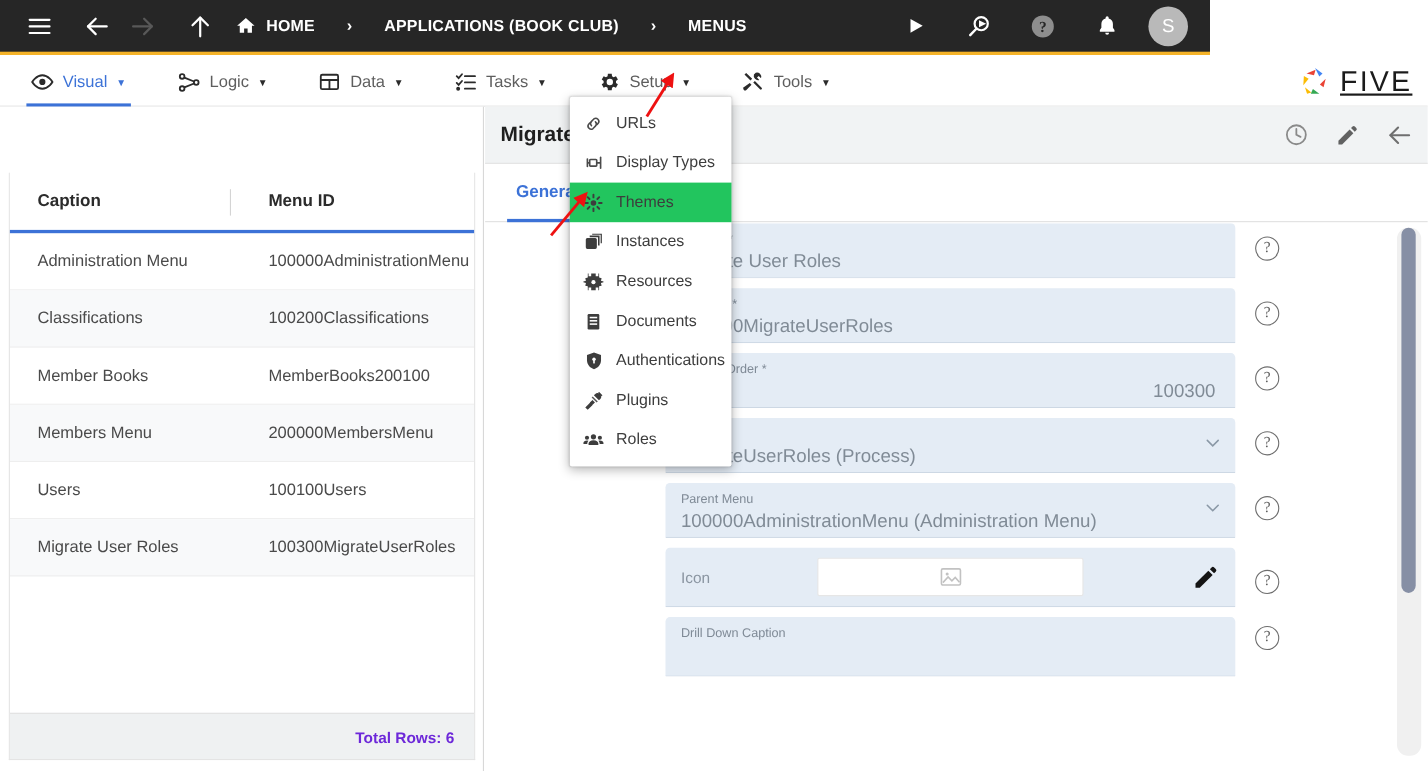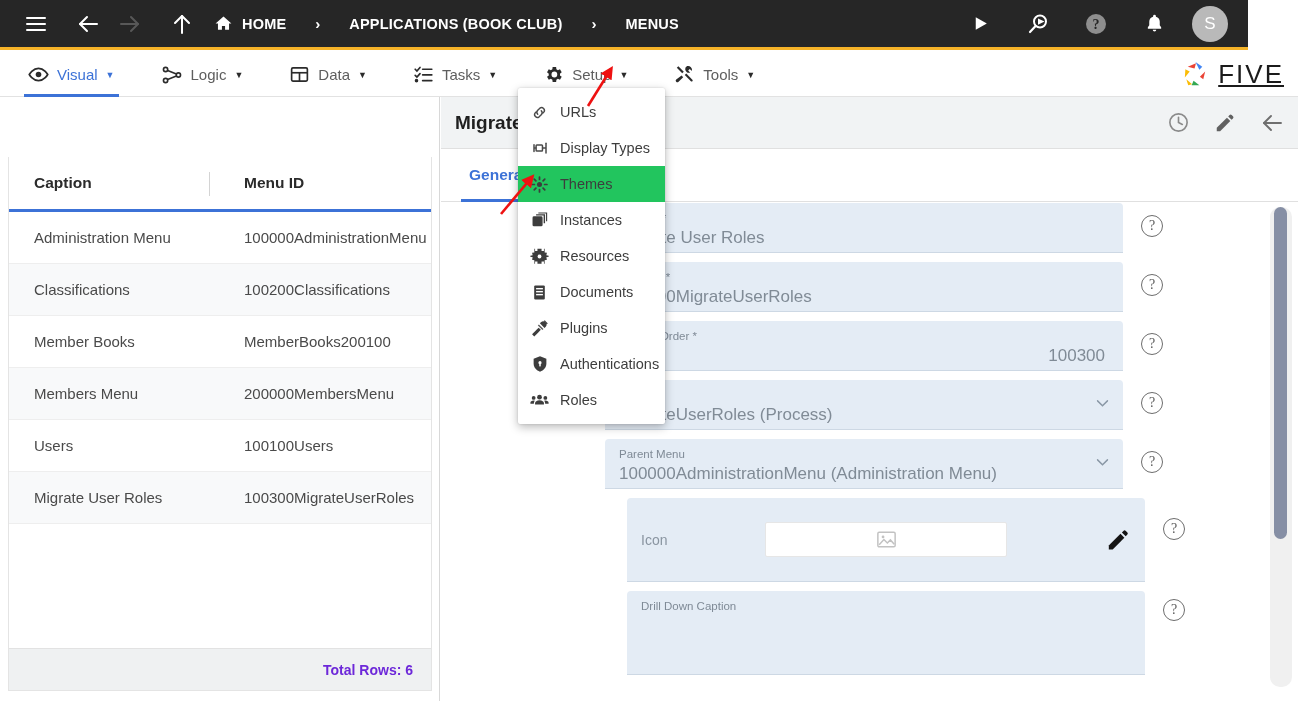--- a/index.html
+++ b/index.html
@@ -5,21 +5,21 @@
   * { box-sizing: border-box; margin: 0; padding: 0; }
   html, body {
     width: 1298px; height: 701px;
     font-family: "Liberation Sans", sans-serif;
     overflow: hidden; background: #fff;
   }
   #app { position: relative; width: 1298px; height: 701px; }
 
   
   .topbar {
-    position: absolute; left: 0; top: 0; width: 1248px; height: 50px;
+    position: absolute; left: 0; top: 0; width: 1100px; height: 50px;
     background: #262626; display: flex; align-items: center;
     border-bottom: 3px solid #f5b328;
   }
   .tb-icon {
     width: 40px; height: 40px; display: flex; align-items: center;
     justify-content: center; color: #fff; flex: none;
   }
   .tb-icon svg { display: block; }
   .crumb-home { display: flex; align-items: center; gap: 9px; margin-left: 12px; }
   .crumb-text {
@@ -145,21 +145,21 @@
     position: absolute; left: 0; top: 106px; width: 857px; height: 498px;
     overflow: hidden; background: #fff;
   }
   .frow { display: flex; align-items: flex-start; padding: 0 0 0 164px; margin-bottom: 9px; }
   .field {
     width: 518px; background: #e4ecf5; border-radius: 4px 4px 0 0;
     border-bottom: 1px solid #cdd8e4; position: relative;
     padding: 8px 14px 8px 14px;
   }
   .field.h-std { height: 50px; }
-  .field.h-tall { height: 84px; margin-left: 22px; }
+  .field.h-tall { height: 54px; }
   .flabel { font-size: 11.5px; color: #7f8a96; line-height: 14px; }
   .fvalue {
     font-size: 17px; color: #808b96; line-height: 26px; white-space: nowrap;
     overflow: hidden;
   }
   .fvalue.right { text-align: right; padding-right: 4px; }
   .chev {
     position: absolute; right: 12px; top: 50%; transform: translateY(-50%);
     color: #8a98a6;
   }
@@ -603,39 +603,39 @@
             <rect x="7.2" y="5.6" width="9.6" height="2" fill="#fff"></rect>
             <rect x="7.2" y="9.8" width="9.6" height="2" fill="#fff"></rect>
             <rect x="7.2" y="14" width="9.6" height="2" fill="#fff"></rect>
           </svg>
       </span>
       <span>Documents</span>
     </div>
 
     <div class="dd-item">
       <span class="dd-ico">
+        <svg width="18" height="18" viewBox="0 0 24 24" fill="#3d3d3d">
+            <path d="M12 1.8 20.5 5v6.4c0 5.1-3.5 9.4-8.5 10.8-5-1.4-8.5-5.7-8.5-10.8V5z"></path>
+            <circle cx="12" cy="10.2" r="2.1" fill="#fff"></circle>
+            <rect x="11" y="11.2" width="2" height="4" fill="#fff"></rect>
+          </svg>
+      </span>
+      <span>Authentications</span>
+    </div>
+
+    <div class="dd-item">
+      <span class="dd-ico">
         <svg width="19" height="19" viewBox="0 0 24 24" fill="#3d3d3d">
             <path d="M2.6 21.4 8 16l-.1-.1 3-3 2.8 2.8-3 3 .1.1-5.4 5.4z" transform="translate(0,-2)"></path>
             <path d="M13.8 4.2 12.5 5.5l5.8 5.8 1.3-1.3a4.1 4.1 0 0 0-5.8-5.8z"></path>
             <path d="M11.2 6.8 9.9 8.1l5.8 5.8 1.3-1.3z" opacity=".85"></path>
             <path d="M18.4 2.6l1.6 1.6M21.4 5.6l-1.6-1.6" stroke="#3d3d3d" stroke-width="1.6" stroke-linecap="round"></path>
           </svg>
       </span>
       <span>Plugins</span>
-    </div>
-
-    <div class="dd-item">
-      <span class="dd-ico">
-        <svg width="18" height="18" viewBox="0 0 24 24" fill="#3d3d3d">
-            <path d="M12 1.8 20.5 5v6.4c0 5.1-3.5 9.4-8.5 10.8-5-1.4-8.5-5.7-8.5-10.8V5z"></path>
-            <circle cx="12" cy="10.2" r="2.1" fill="#fff"></circle>
-            <rect x="11" y="11.2" width="2" height="4" fill="#fff"></rect>
-          </svg>
-      </span>
-      <span>Authentications</span>
     </div>
 
     <div class="dd-item">
       <span class="dd-ico">
         <svg width="20" height="20" viewBox="0 0 24 24" fill="#3d3d3d">
             <circle cx="12" cy="8.4" r="3"></circle>
             <circle cx="4.6" cy="9.4" r="2.4"></circle>
             <circle cx="19.4" cy="9.4" r="2.4"></circle>
             <path d="M12 12.2c-3.3 0-5.6 1.7-5.6 3.8v1.6h11.2V16c0-2.1-2.3-3.8-5.6-3.8z"></path>
             <path d="M4.6 12.6c-2.4 0-4.1 1.3-4.1 2.8v1.3h4.4V16c0-1.1.5-2.2 1.4-3a6 6 0 0 0-1.7-.4z"></path>

